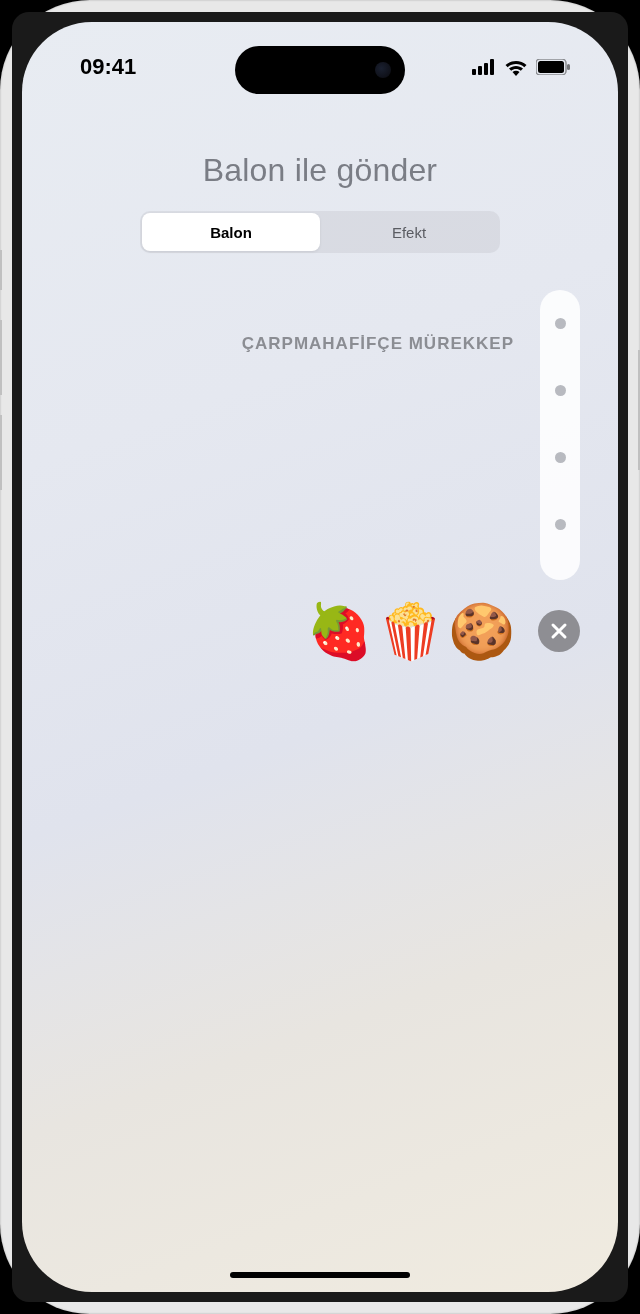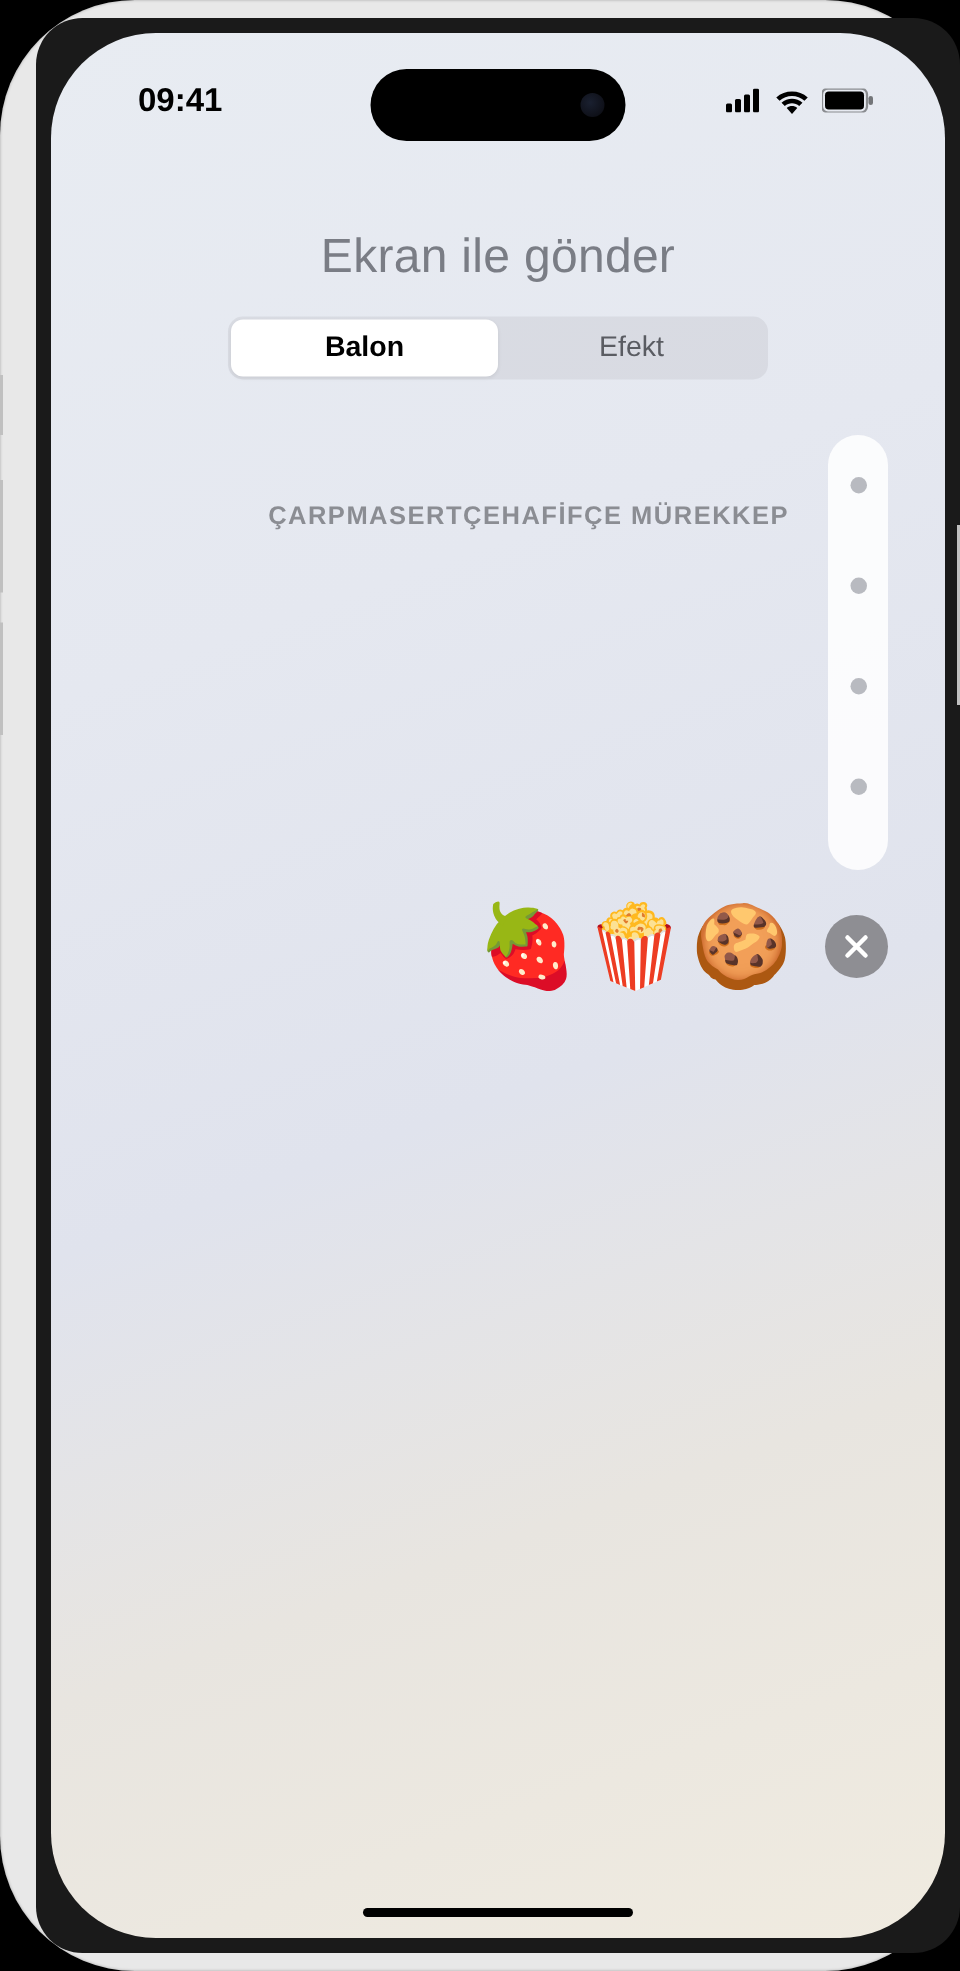--- a/index.html
+++ b/index.html
@@ -23,23 +23,22 @@
       background: #e8e8e8;
       border-radius: 90px;
       padding: 12px;
       position: relative;
       box-shadow: inset 0 0 2px rgba(0,0,0,0.3);
     }
     .device-inner {
       width: 100%;
       height: 100%;
       background: #1a1a1a;
-      border-radius: 31px;
+      border-radius: 17px;
       padding: 10px;
-      margin-left: 12px;
     }
     .screen {
       width: 100%;
       height: 100%;
       background: linear-gradient(160deg, #e8ecf2 0%, #e5e8f0 30%, #e0e3ed 55%, #e8e5e0 75%, #f0ebe0 100%);
       border-radius: 70px;
       overflow: hidden;
       position: relative;
     }
     .side-button-left-1 {
@@ -145,21 +144,21 @@
       background: rgba(120, 120, 128, 0.12);
       border-radius: 10px;
       padding: 2px;
       height: 42px;
     }
     .segment {
       flex: 1;
       display: flex;
       align-items: center;
       justify-content: center;
-      font-size: 19px;
+      font-size: 15px;
       border-radius: 8px;
       cursor: pointer;
     }
     .segment.active {
       background: #fff;
       font-weight: 600;
       color: #000;
       box-shadow: 0 1px 3px rgba(0,0,0,0.08);
     }
     .segment.inactive {
@@ -281,31 +280,30 @@
             <svg width="34" height="16" viewBox="0 0 34 16">
               <rect x="0" y="0" width="30" height="16" rx="4" fill="none" stroke="#000" stroke-width="1.5" opacity="0.4"></rect>
               <rect x="2" y="2" width="26" height="12" rx="2.5" fill="#000"></rect>
               <rect x="31" y="5" width="3" height="6" rx="1.5" fill="#000" opacity="0.5"></rect>
             </svg>
           </span>
         </div>
       </div>
 
       <div class="content">
-        <div class="page-title">Ekran ile gönder</div>
+        <div class="page-title">Balon ile gönder</div>
 
         <div class="segmented-control">
           <div class="segment active">Balon</div>
           <div class="segment inactive">Efekt</div>
         </div>
 
         <div class="effects-area">
           <div class="effects-labels">
             <div class="effect-label">ÇARPMA</div>
-            <div class="effect-label">SERTÇE</div>
             <div class="effect-label">HAFİFÇE MÜREKKEP</div>
           </div>
           <div class="effects-rail">
             <div class="rail-dot"></div>
             <div class="rail-dot"></div>
             <div class="rail-dot"></div>
             <div class="rail-dot"></div>
           </div>
         </div>
 

